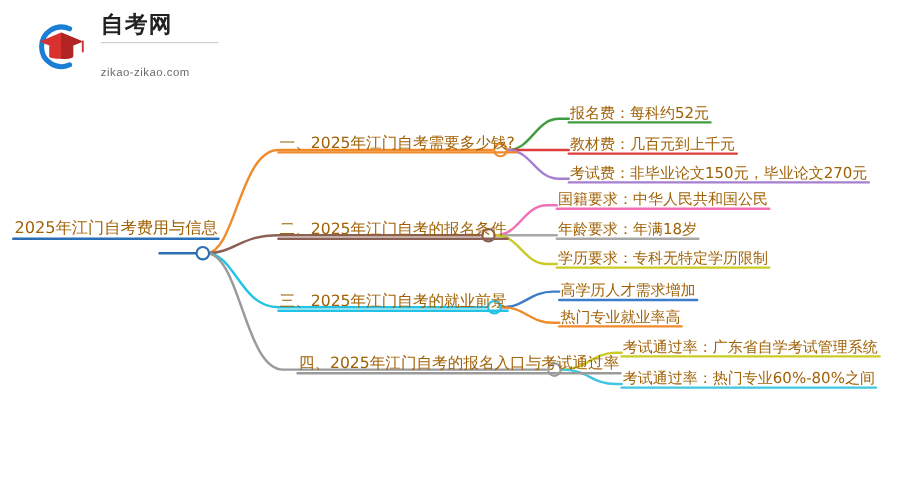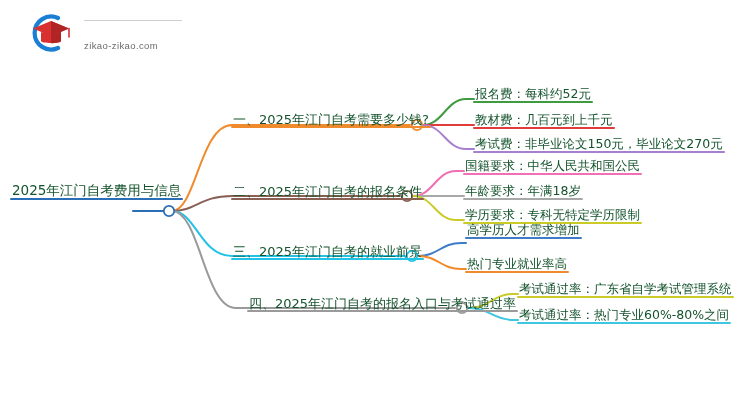--- a/index.html
+++ b/index.html
@@ -29,21 +29,21 @@
     font-size:9.5px;color:#6b6b6b;letter-spacing:.4px;
     font-family:"Liberation Sans",sans-serif;
     margin-top:17px;
   }
 
   
   .node{
     position:absolute;
     white-space:nowrap;
     font-family:"DejaVu Sans","Liberation Sans",sans-serif;
-    color:#14532d;
+    color:#a16207;
     line-height:1;
     z-index:4;
   }
   .node .txt{display:inline-block;padding:0 2px 2px 2px;}
   .node.root{font-size:13.5px;}
   .node.lvl1{font-size:13px;}
   .node.lvl2{font-size:12.5px;}
   .underline{
     position:absolute;left:0;bottom:0;height:1.6px;width:100%;
     border-radius:1px;
@@ -93,20 +93,21 @@
       <path d="M30 6 A16.5 16.5 0 1 0 30 36" fill="none" stroke="#1a7fd4" stroke-width="4.2" stroke-linecap="round"></path>
       <circle cx="23.5" cy="21.5" r="9.2" fill="#d93030"></circle>
       <path d="M23 9 L41 16.5 L23 24 L5 16.5 Z" fill="#d93030"></path>
       <path d="M23 9 L41 16.5 L23 24 Z" fill="#b02424"></path>
       <path d="M13 20 L13 29 C13 31.6 33 31.6 33 29 L33 20 L23 24 Z" fill="#d93030"></path>
       <path d="M23 24 L33 20 L33 29 C33 30.4 28 31.1 23 31.2 Z" fill="#b02424"></path>
       <path d="M41 16.5 L41 25" stroke="#d93030" stroke-width="1.6" stroke-linecap="round" fill="none"></path>
     </svg>
   </div>
   <div class="logo-text">
+    <div class="logo-cn">自考网</div>
     <div class="logo-rule"></div>
     <div class="logo-en">zikao-zikao.com</div>
   </div>
 </div>
 
 <div class="node root" style="left:10px;top:184px;">
   <span class="txt">2025年江门自考费用与信息</span>
   <span class="underline" style="background:#2a6fb5;"></span>
 </div>
 
@@ -141,21 +142,21 @@
 </div>
 <div class="node lvl2" style="left:463px;top:209px;">
   <span class="txt">学历要求：专科无特定学历限制</span>
   <span class="underline" style="background:#cbcb28;"></span>
 </div>
 
 <div class="node lvl1" style="left:231px;top:245px;">
   <span class="txt">三、2025年江门自考的就业前景</span>
   <span class="underline" style="background:#22c3e6;"></span>
 </div>
-<div class="node lvl2" style="left:465px;top:224px;">
+<div class="node lvl2" style="left:465px;top:236px;">
   <span class="txt">高学历人才需求增加</span>
   <span class="underline" style="background:#3d7cc9;"></span>
 </div>
 <div class="node lvl2" style="left:465px;top:258px;">
   <span class="txt">热门专业就业率高</span>
   <span class="underline" style="background:#ef8b2c;"></span>
 </div>
 
 <div class="node lvl1" style="left:231px;top:297px;margin-left:16px;">
   <span class="txt">四、2025年江门自考的报名入口与考试通过率</span>

